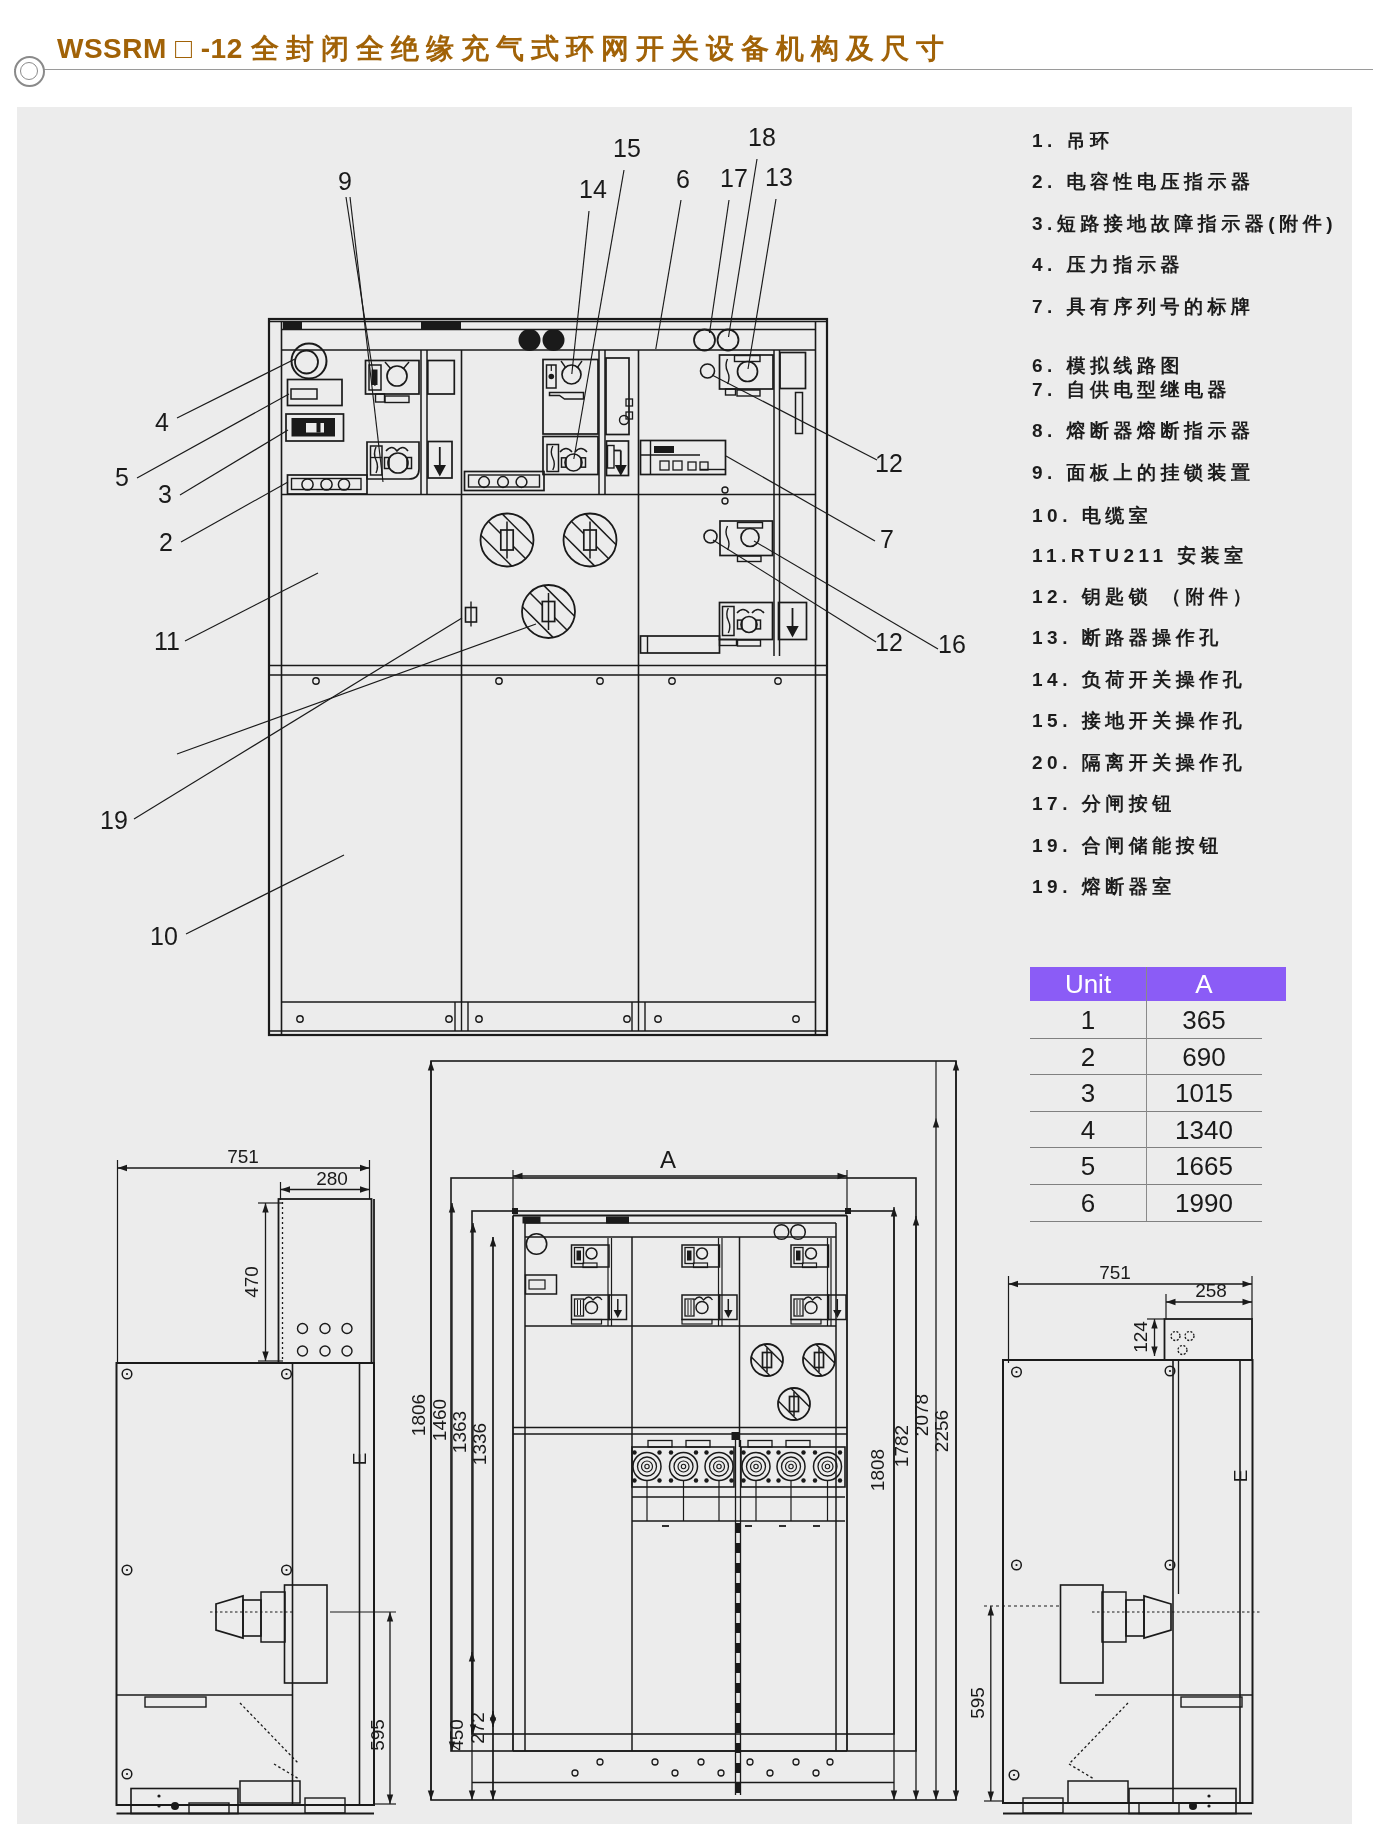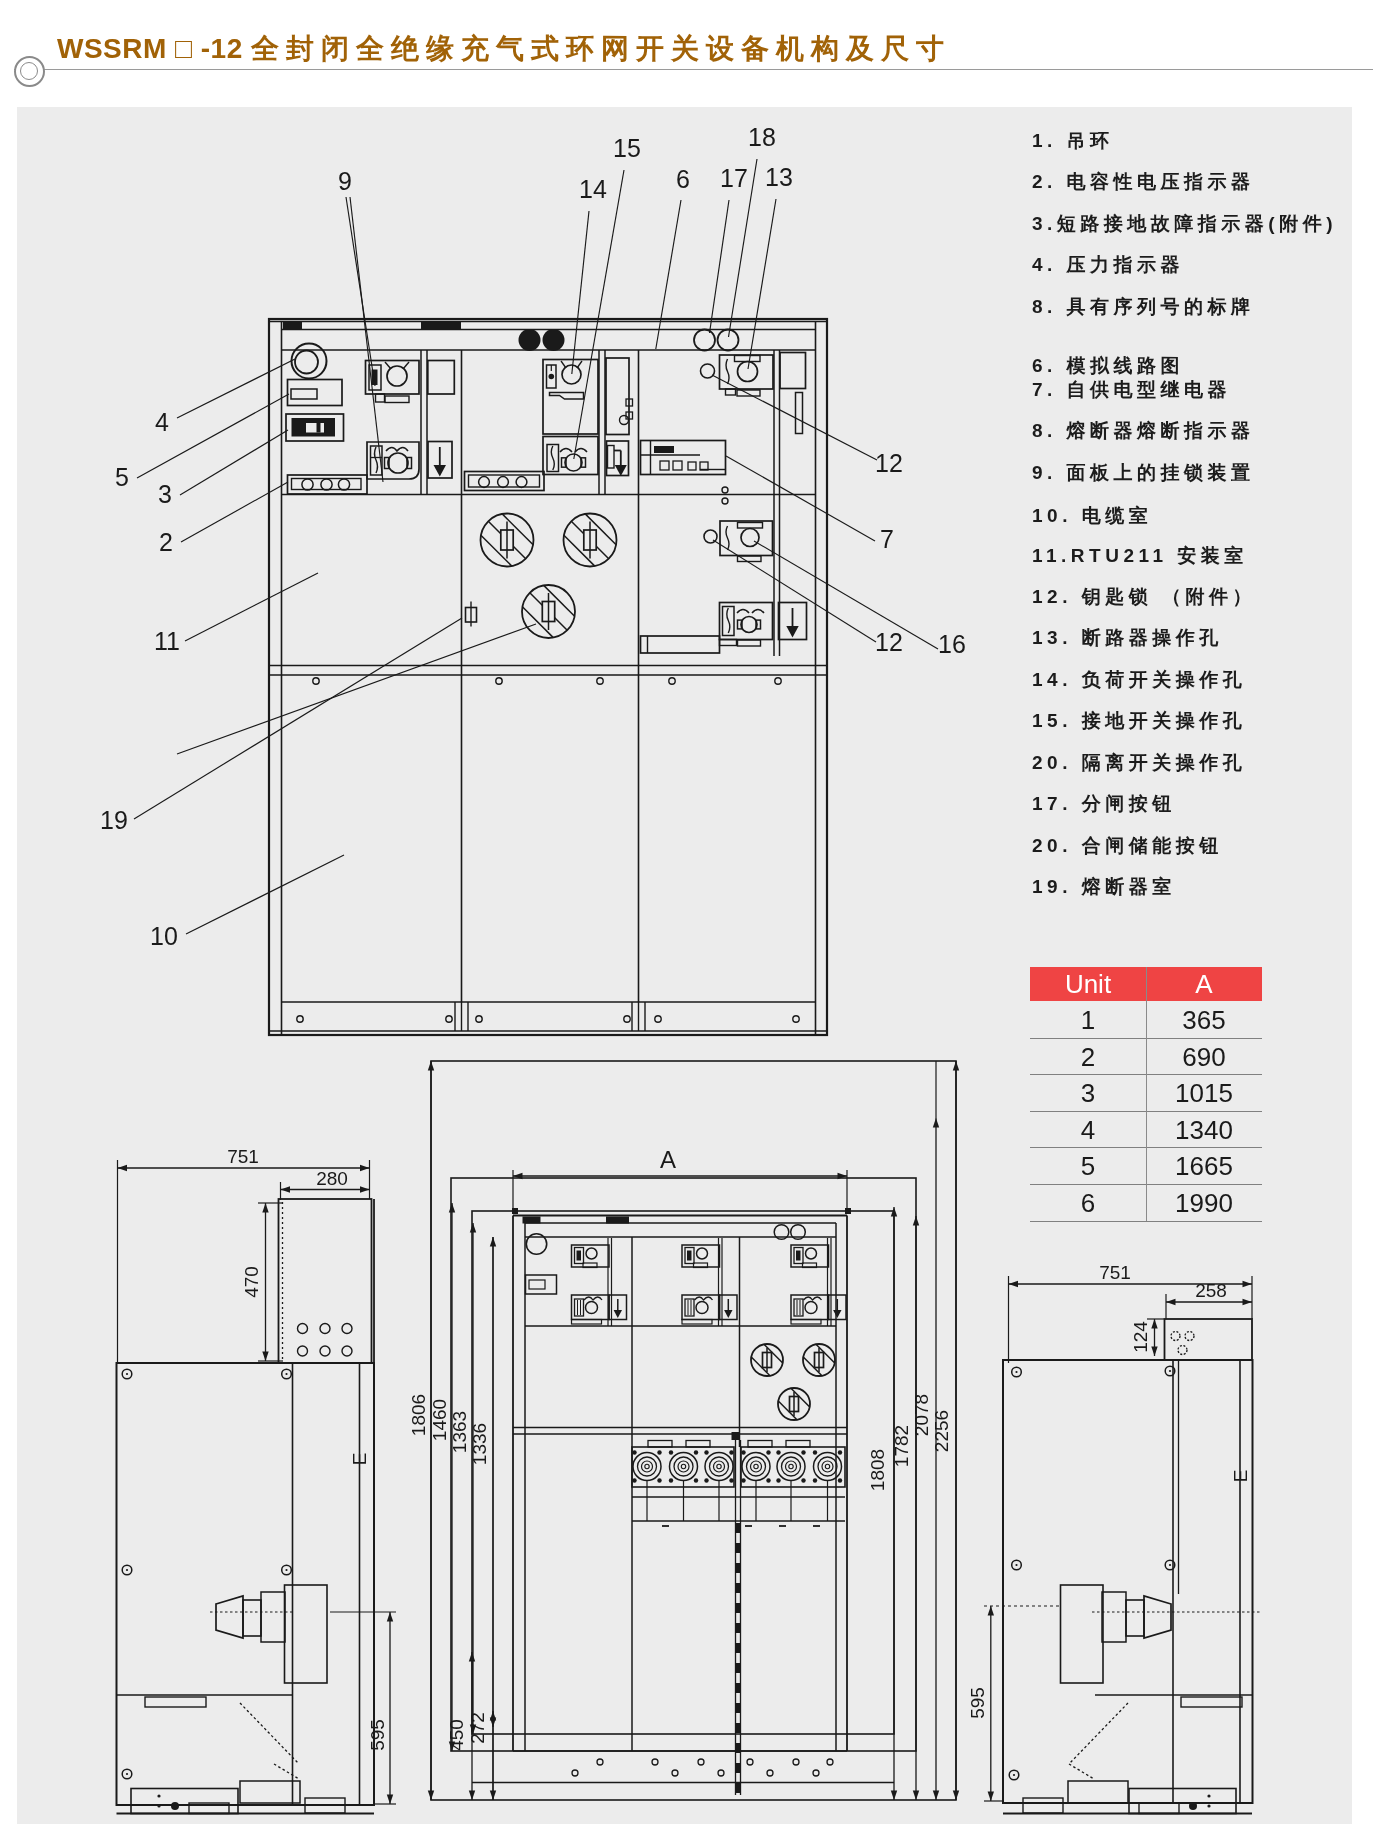--- a/index.html
+++ b/index.html
@@ -5,21 +5,21 @@
 font-family:"Liberation Sans",sans-serif;-webkit-font-smoothing:antialiased;}
 #gray{position:absolute;left:17px;top:107px;width:1335px;height:1717px;background:#ececec;}
 #title{position:absolute;left:57px;top:30px;font-size:28px;font-weight:bold;color:#a16207;white-space:nowrap;letter-spacing:0.5px;}
 #tcjk{letter-spacing:7px;}
 #hr{position:absolute;left:14px;top:68.5px;width:1359px;height:1.6px;background:#9a9a9a;}
 #orn1{position:absolute;left:14px;top:56px;width:27px;height:27px;border:2px solid #8a8a8a;border-radius:50%;background:#fff;}
 #orn2{position:absolute;left:20px;top:62px;width:16px;height:16px;border:1.5px solid #8a8a8a;border-radius:50%;}
 #d{position:absolute;left:0;top:0;}
 .lg{position:absolute;left:1032px;font-size:19px;color:#1c1c1c;white-space:nowrap;letter-spacing:4.5px;font-weight:bold;}
 #tbl{position:absolute;left:1030px;top:967px;width:232px;height:254px;font-size:26px;color:#1a1a1a;}
-.thead{position:absolute;top:0;left:0;width:232px;height:34px;background:#ef4444;color:#fff;}
+.thead{position:absolute;top:0;left:0;width:256px;height:34px;background:#8b5cf6;color:#fff;}
 .thead span,.trow span{position:absolute;transform:translateX(-50%);top:2px;}
 .trow{position:absolute;left:0;width:232px;height:36.6px;border-bottom:1px solid #808080;}
 .trow span{top:4px;}
 .tc1{left:58px;} .tc2{left:174px;}
 #tdiv{position:absolute;left:1145.5px;top:967px;width:1px;height:254px;background:#8a8a8a;}
 </style></head>
 <body>
 <div id="gray"></div>
 <div id="title">WSSRM □ -12 <span id="tcjk">全封闭全绝缘充气式环网开关设备机构及尺寸</span></div>
 <div id="hr"></div>
@@ -589,34 +589,34 @@
 <path d="M990.8,1606 l-3.2,9.5 l6.4,0 z" fill="#1a1a1a"></path>
 <path d="M990.8,1801 l-3.2,-9.5 l6.4,0 z" fill="#1a1a1a"></path>
 <line x1="984" y1="1606" x2="1060" y2="1606" stroke="#1a1a1a" stroke-width="1.2" stroke-dasharray="3,3" stroke-linecap="butt"></line>
 <line x1="984" y1="1801" x2="1003" y2="1801" stroke="#1a1a1a" stroke-width="1.2" stroke-linecap="butt"></line>
 </g>
 </svg>
 <div class="lg" style="top:128.0px">1. 吊环</div>
 <div class="lg" style="top:169.45px">2. 电容性电压指示器</div>
 <div class="lg" style="top:210.9px">3.短路接地故障指示器(附件)</div>
 <div class="lg" style="top:252.35000000000002px">4. 压力指示器</div>
-<div class="lg" style="top:293.8px">8. 具有序列号的标牌</div>
+<div class="lg" style="top:293.8px">7. 具有序列号的标牌</div>
 <div class="lg" style="top:353px">6. 模拟线路图</div>
 <div class="lg" style="top:376.70000000000005px">7. 自供电型继电器</div>
 <div class="lg" style="top:418.15000000000003px">8. 熔断器熔断指示器</div>
 <div class="lg" style="top:459.6px">9. 面板上的挂锁装置</div>
 <div class="lg" style="top:503px">10. 电缆室</div>
 <div class="lg" style="top:542.5px">11.RTU211 安装室</div>
 <div class="lg" style="top:583.95px">12. 钥匙锁 （附件）</div>
 <div class="lg" style="top:625.4000000000001px">13. 断路器操作孔</div>
 <div class="lg" style="top:666.85px">14. 负荷开关操作孔</div>
 <div class="lg" style="top:708.3000000000001px">15. 接地开关操作孔</div>
 <div class="lg" style="top:749.75px">20. 隔离开关操作孔</div>
 <div class="lg" style="top:791.2px">17. 分闸按钮</div>
-<div class="lg" style="top:832.6500000000001px">20. 合闸储能按钮</div>
+<div class="lg" style="top:832.6500000000001px">19. 合闸储能按钮</div>
 <div class="lg" style="top:874.1px">19. 熔断器室</div>
 <div id="tbl">
 <div class="thead">
       <span class="tc1">Unit</span>
       <span class="tc2">A</span>
     </div>
 <div class="trow" style="top:34.0px">
       <span class="tc1">1</span>
       <span class="tc2">365</span>
     </div>

